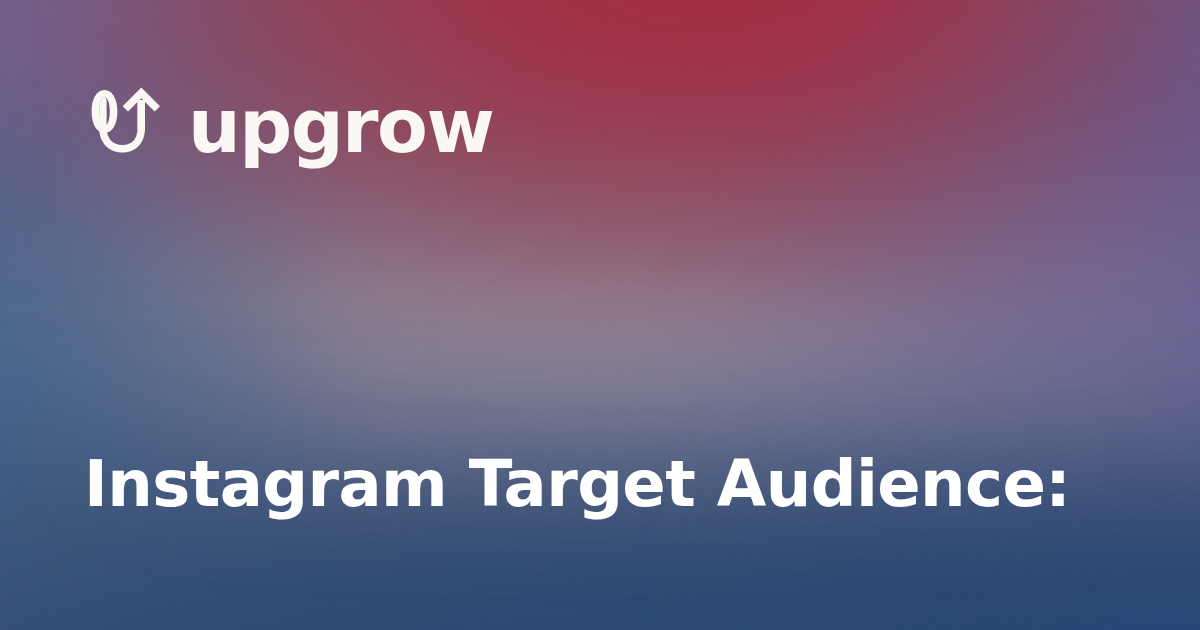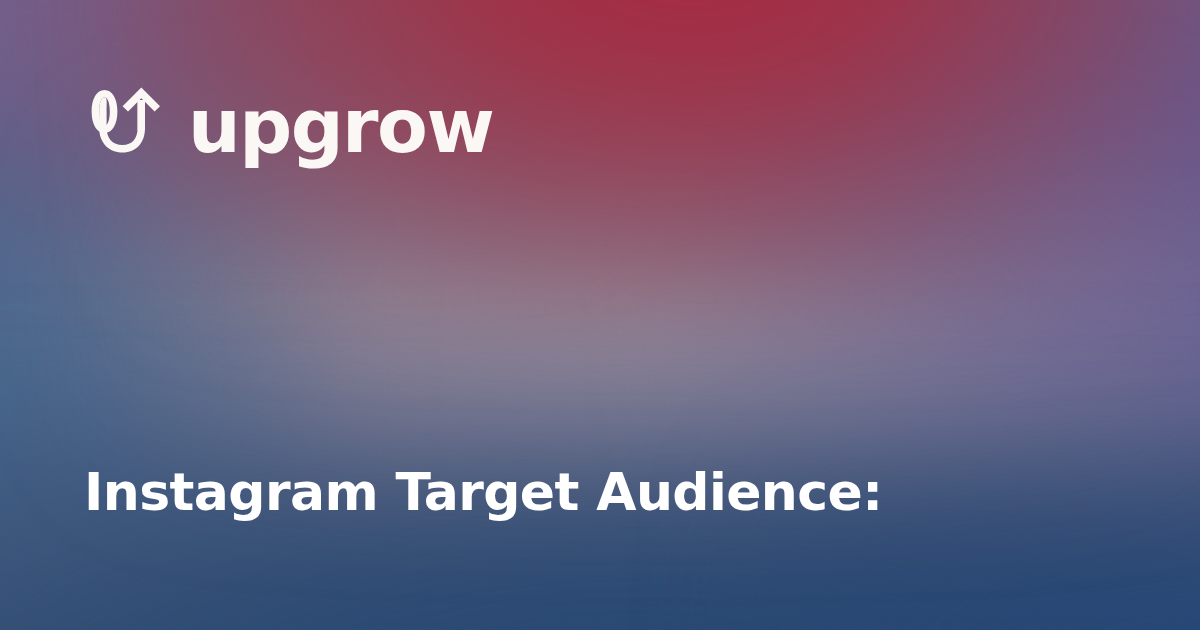--- a/index.html
+++ b/index.html
@@ -198,21 +198,21 @@
 
   
   #headline {
     position: absolute;
     left: 84px;
     bottom: 104px;
     width: 1060px;
     color: #FFFFFF;
     font-family: "DejaVu Sans", sans-serif;
     font-weight: 700;
-    font-size: 52px;
+    font-size: 64px;
     line-height: 1.28;
     letter-spacing: -0.6px;
   }
   #headline .line { display: block; white-space: nowrap; }
 </style>
 </head>
 <body>
 
 <div id="card">
 

